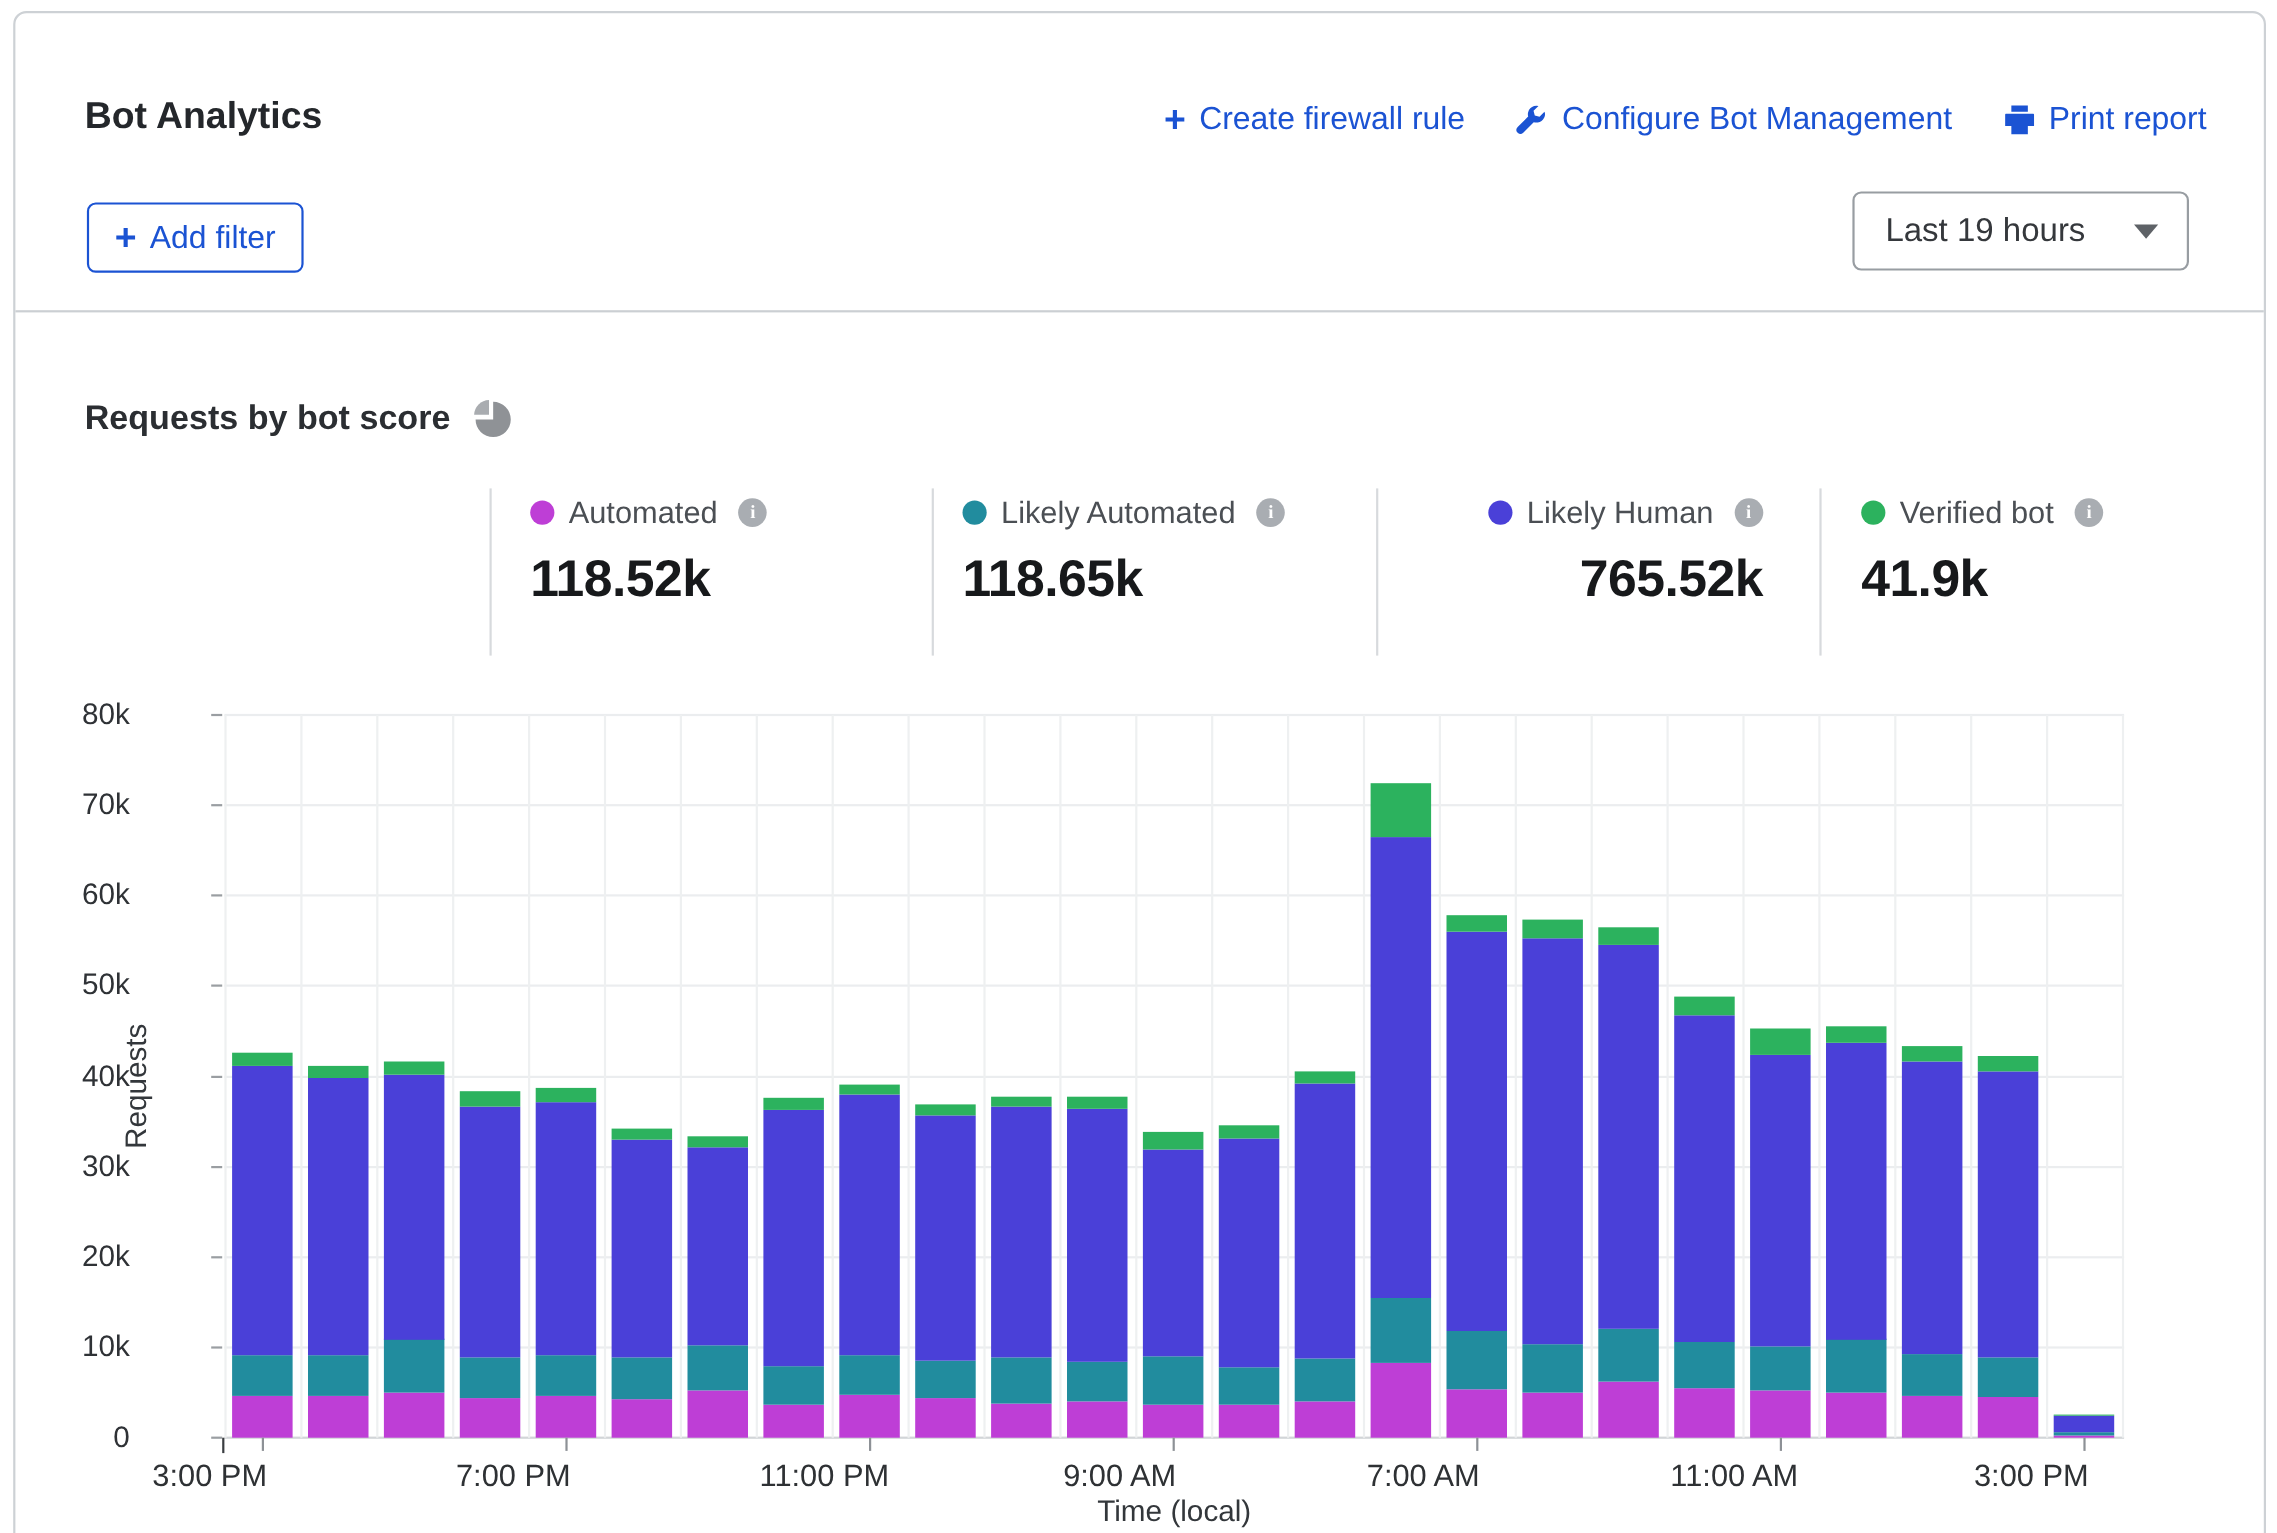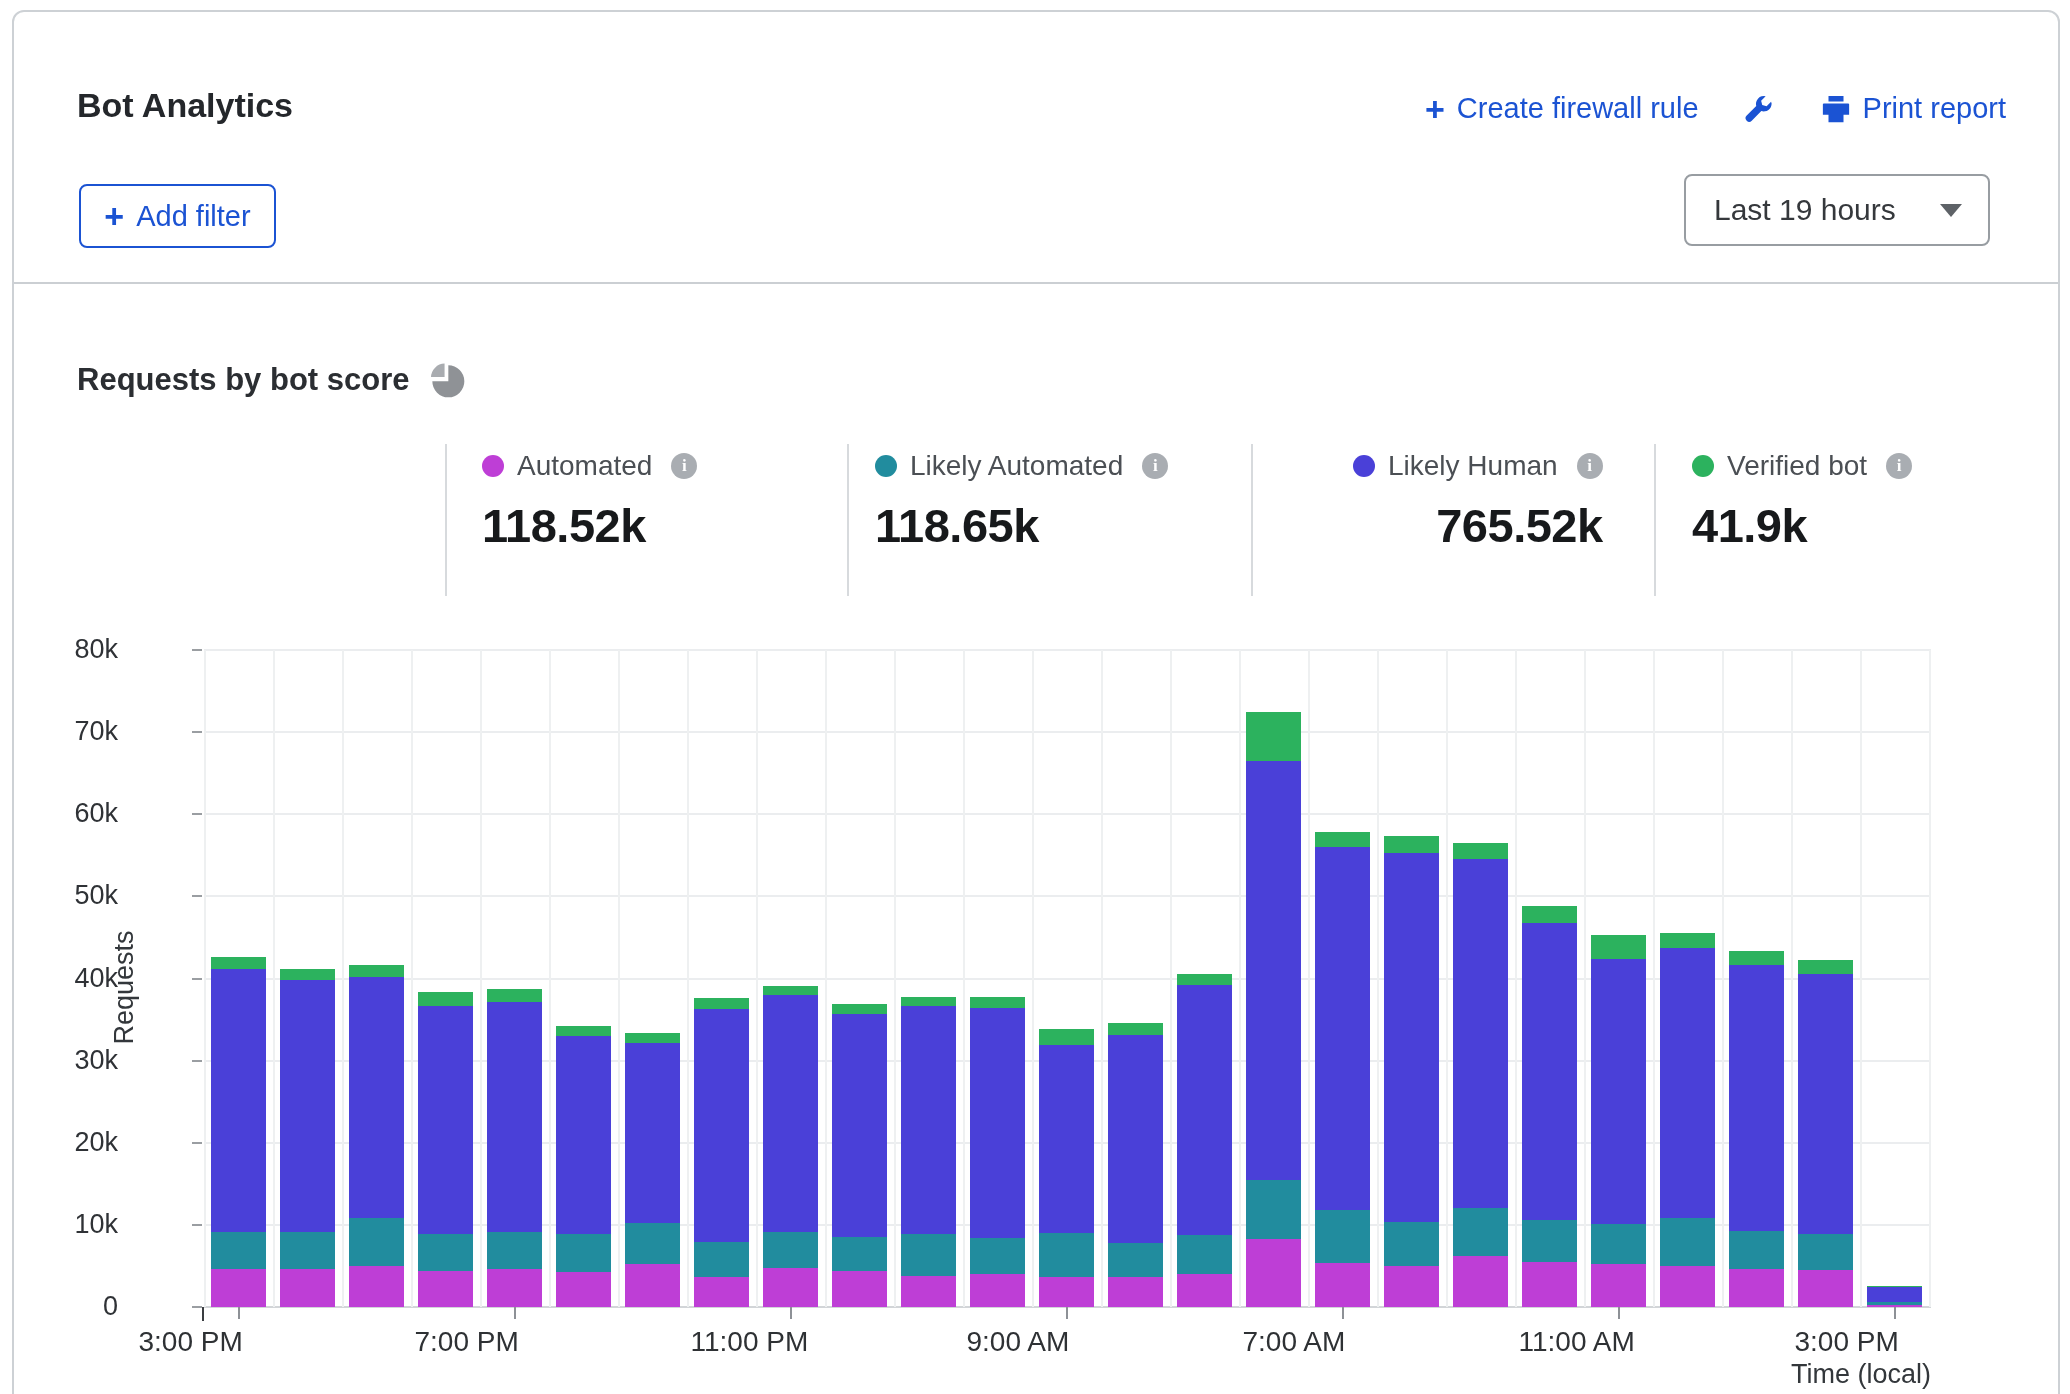--- a/index.html
+++ b/index.html
@@ -43,21 +43,21 @@
   .gridv{position:absolute;top:0;width:2px;height:657px;background:#eef0f1;}
   .ytick{position:absolute;width:10px;height:2px;background:#9a9ea2;left:-12px;}
   .ylab{position:absolute;right:1893px;width:120px;text-align:right;font-size:27px;color:#2f3236;}
   .bar{position:absolute;bottom:0;}
   .seg{position:absolute;left:0;width:100%;}
   .xtick{position:absolute;width:2px;height:12px;background:#8d9196;top:657px;}
   .xtick.edge{background:#3a3d41;height:14px;}
   .xlab{position:absolute;top:676px;width:200px;text-align:left;font-size:28px;color:#2e3134;}
   .ylabel-rot{position:absolute;left:30px;top:960px;font-size:27px;color:#33373b;
               transform:rotate(-90deg);transform-origin:center;width:160px;text-align:center;}
-  .xlabel{position:absolute;left:190px;top:1347px;width:1727px;text-align:right;
+  .xlabel{position:absolute;left:190px;top:1347px;width:1727px;text-align:center;
           font-size:27px;color:#33373b;}
 </style>
 </head>
 <body>
 
 <div class="page">
   <div class="card">
 
     <div class="title">Bot Analytics</div>
 
@@ -65,20 +65,21 @@
       <div class="action">
         <span class="plus-glyph">+</span>
         <span>Create firewall rule</span>
       </div>
       <div class="action">
         <span>
           <svg width="30" height="30" viewBox="0 0 16 16" fill="#1b53d3">
             <path d="M14.2 5.1a4.2 4.2 0 0 1-5.5 4L3.6 14.2a1.9 1.9 0 1 1-2.7-2.7l5.1-5.1a4.2 4.2 0 0 1 5-5.2L8.6 3.6l.6 2.3 2.3.6 2.4-2.4c.2.5.3 1 .3 1z"></path>
           </svg>
         </span>
+        <span>Configure Bot Management</span>
       </div>
       <div class="action">
         <span>
           <svg width="30" height="30" viewBox="0 0 16 16" fill="#1b53d3">
             <path d="M4 1h8v3H4zM1.5 5h13c.3 0 .5.2.5.5V11h-3v-1H4v1H1V5.5c0-.3.2-.5.5-.5zM4 9h8v6H4zm1.5 1.8h5v1.2h-5zm0 2.2h5v1.2h-5z"></path>
           </svg>
         </span>
         <span>Print report</span>
       </div>
     </div>

